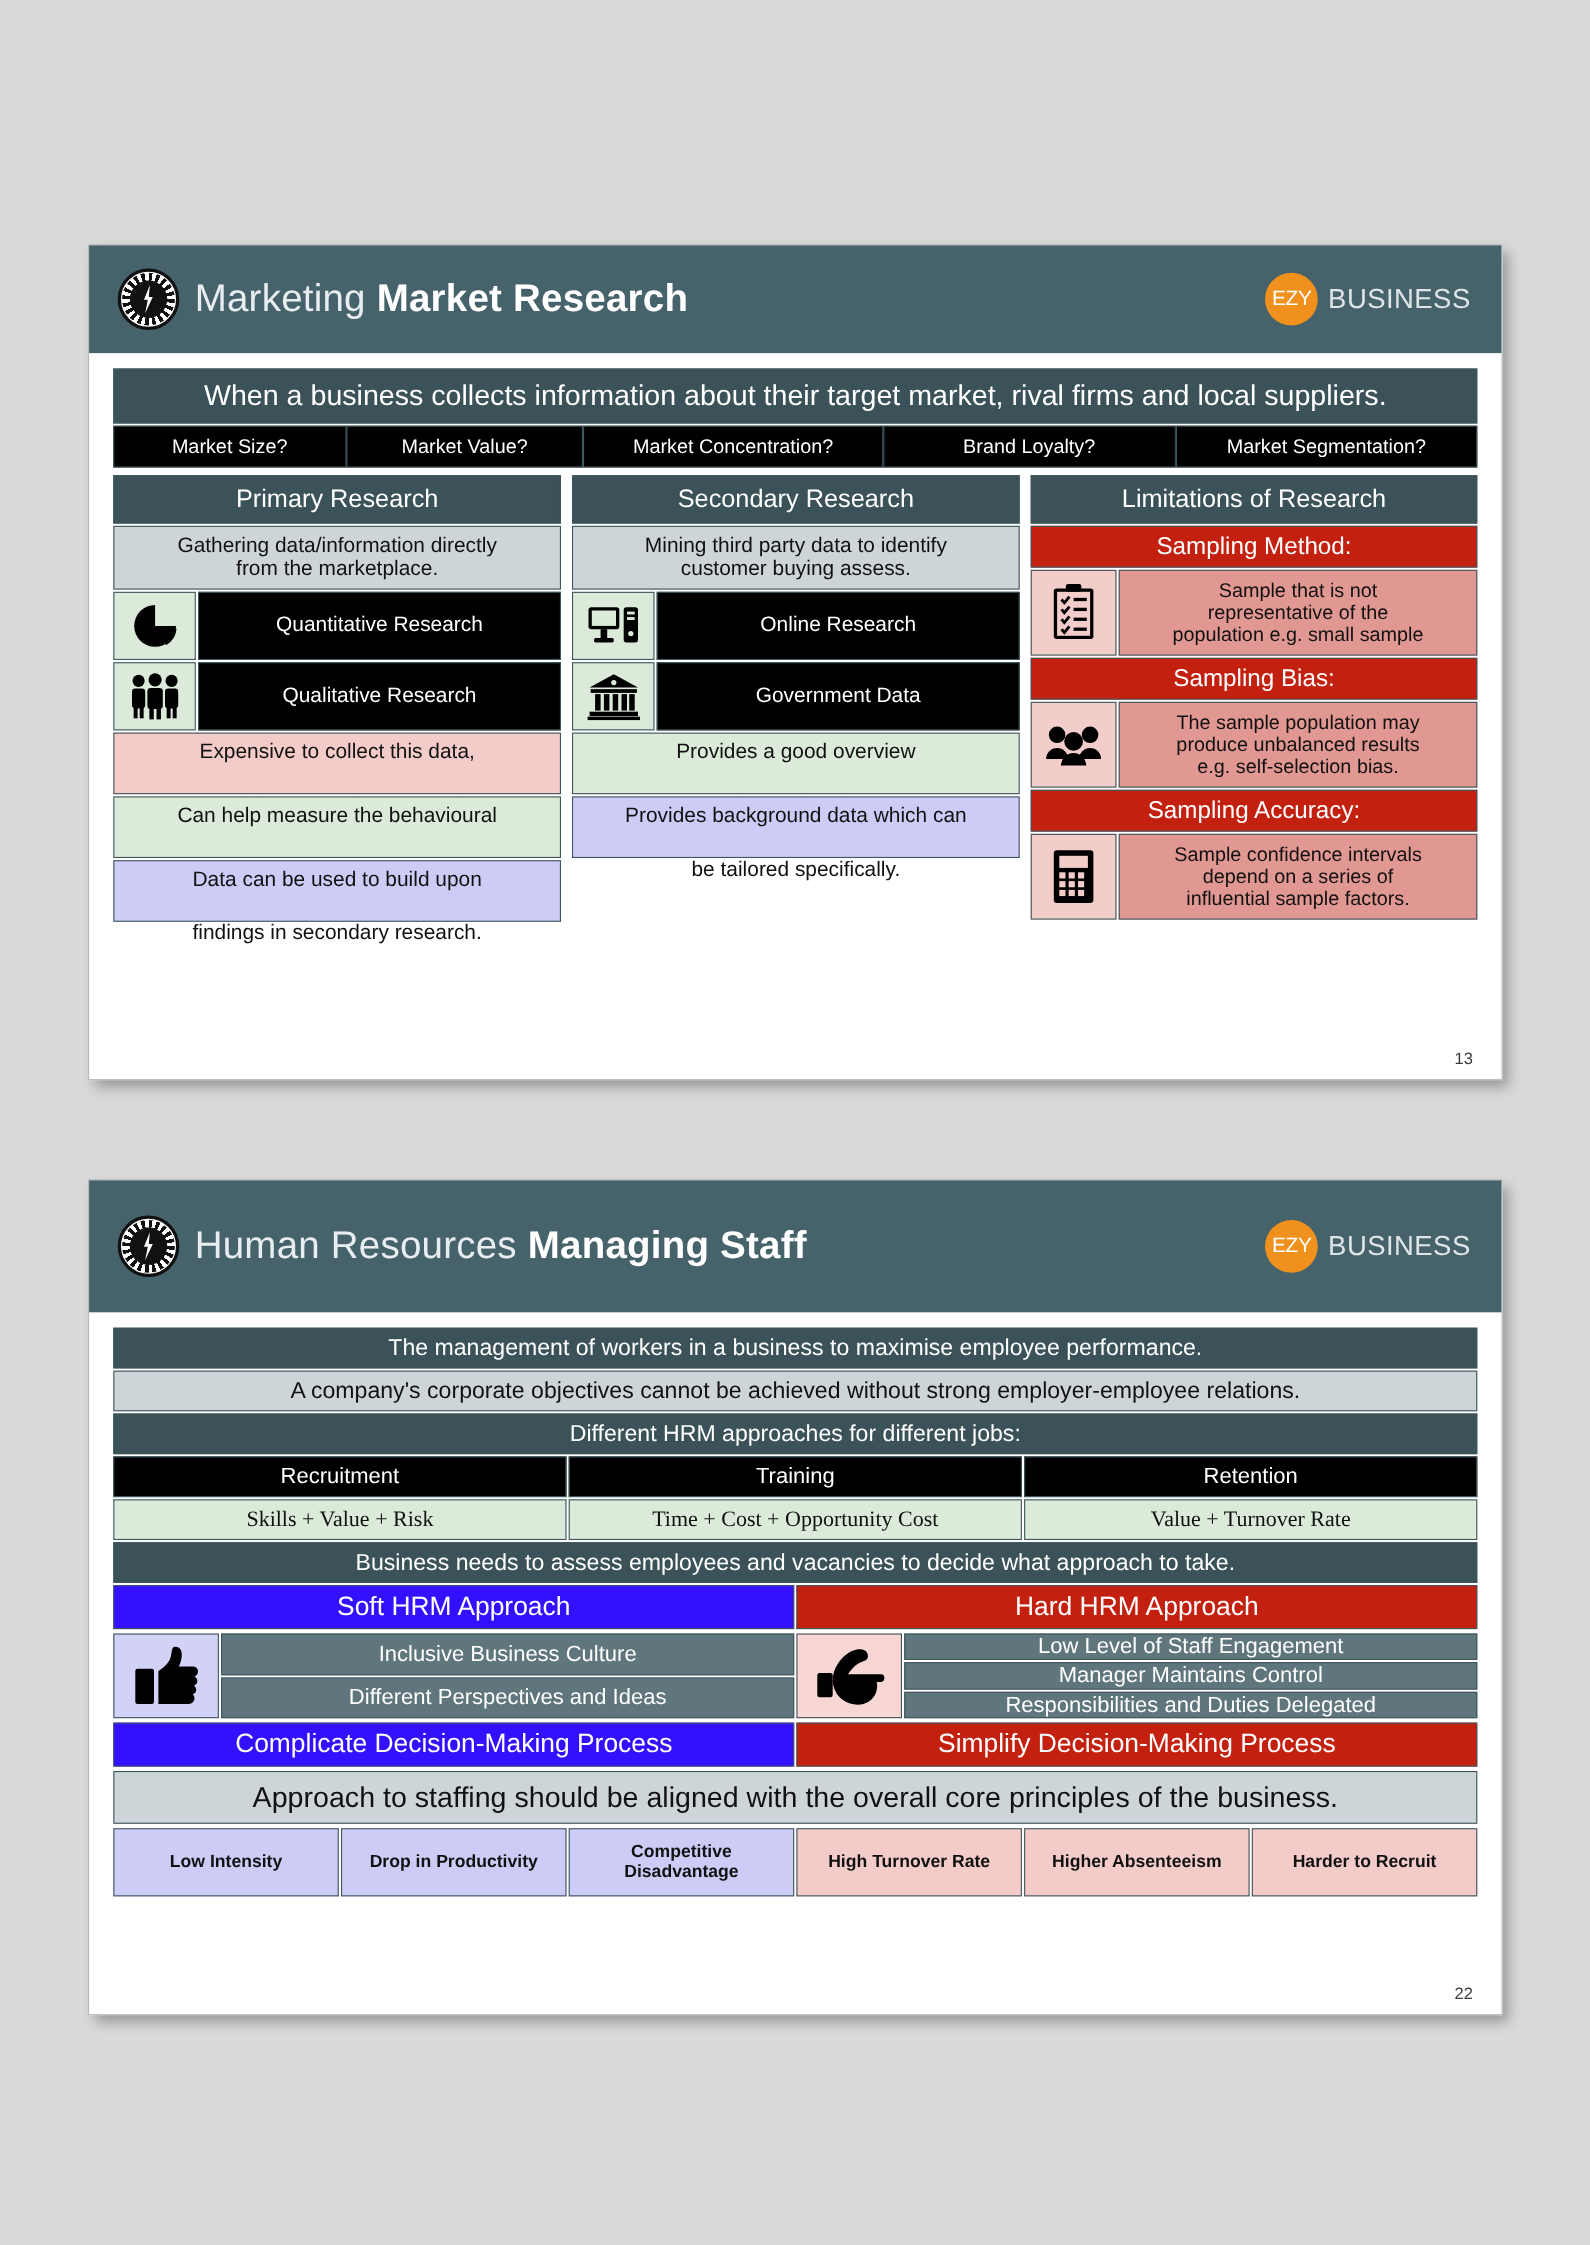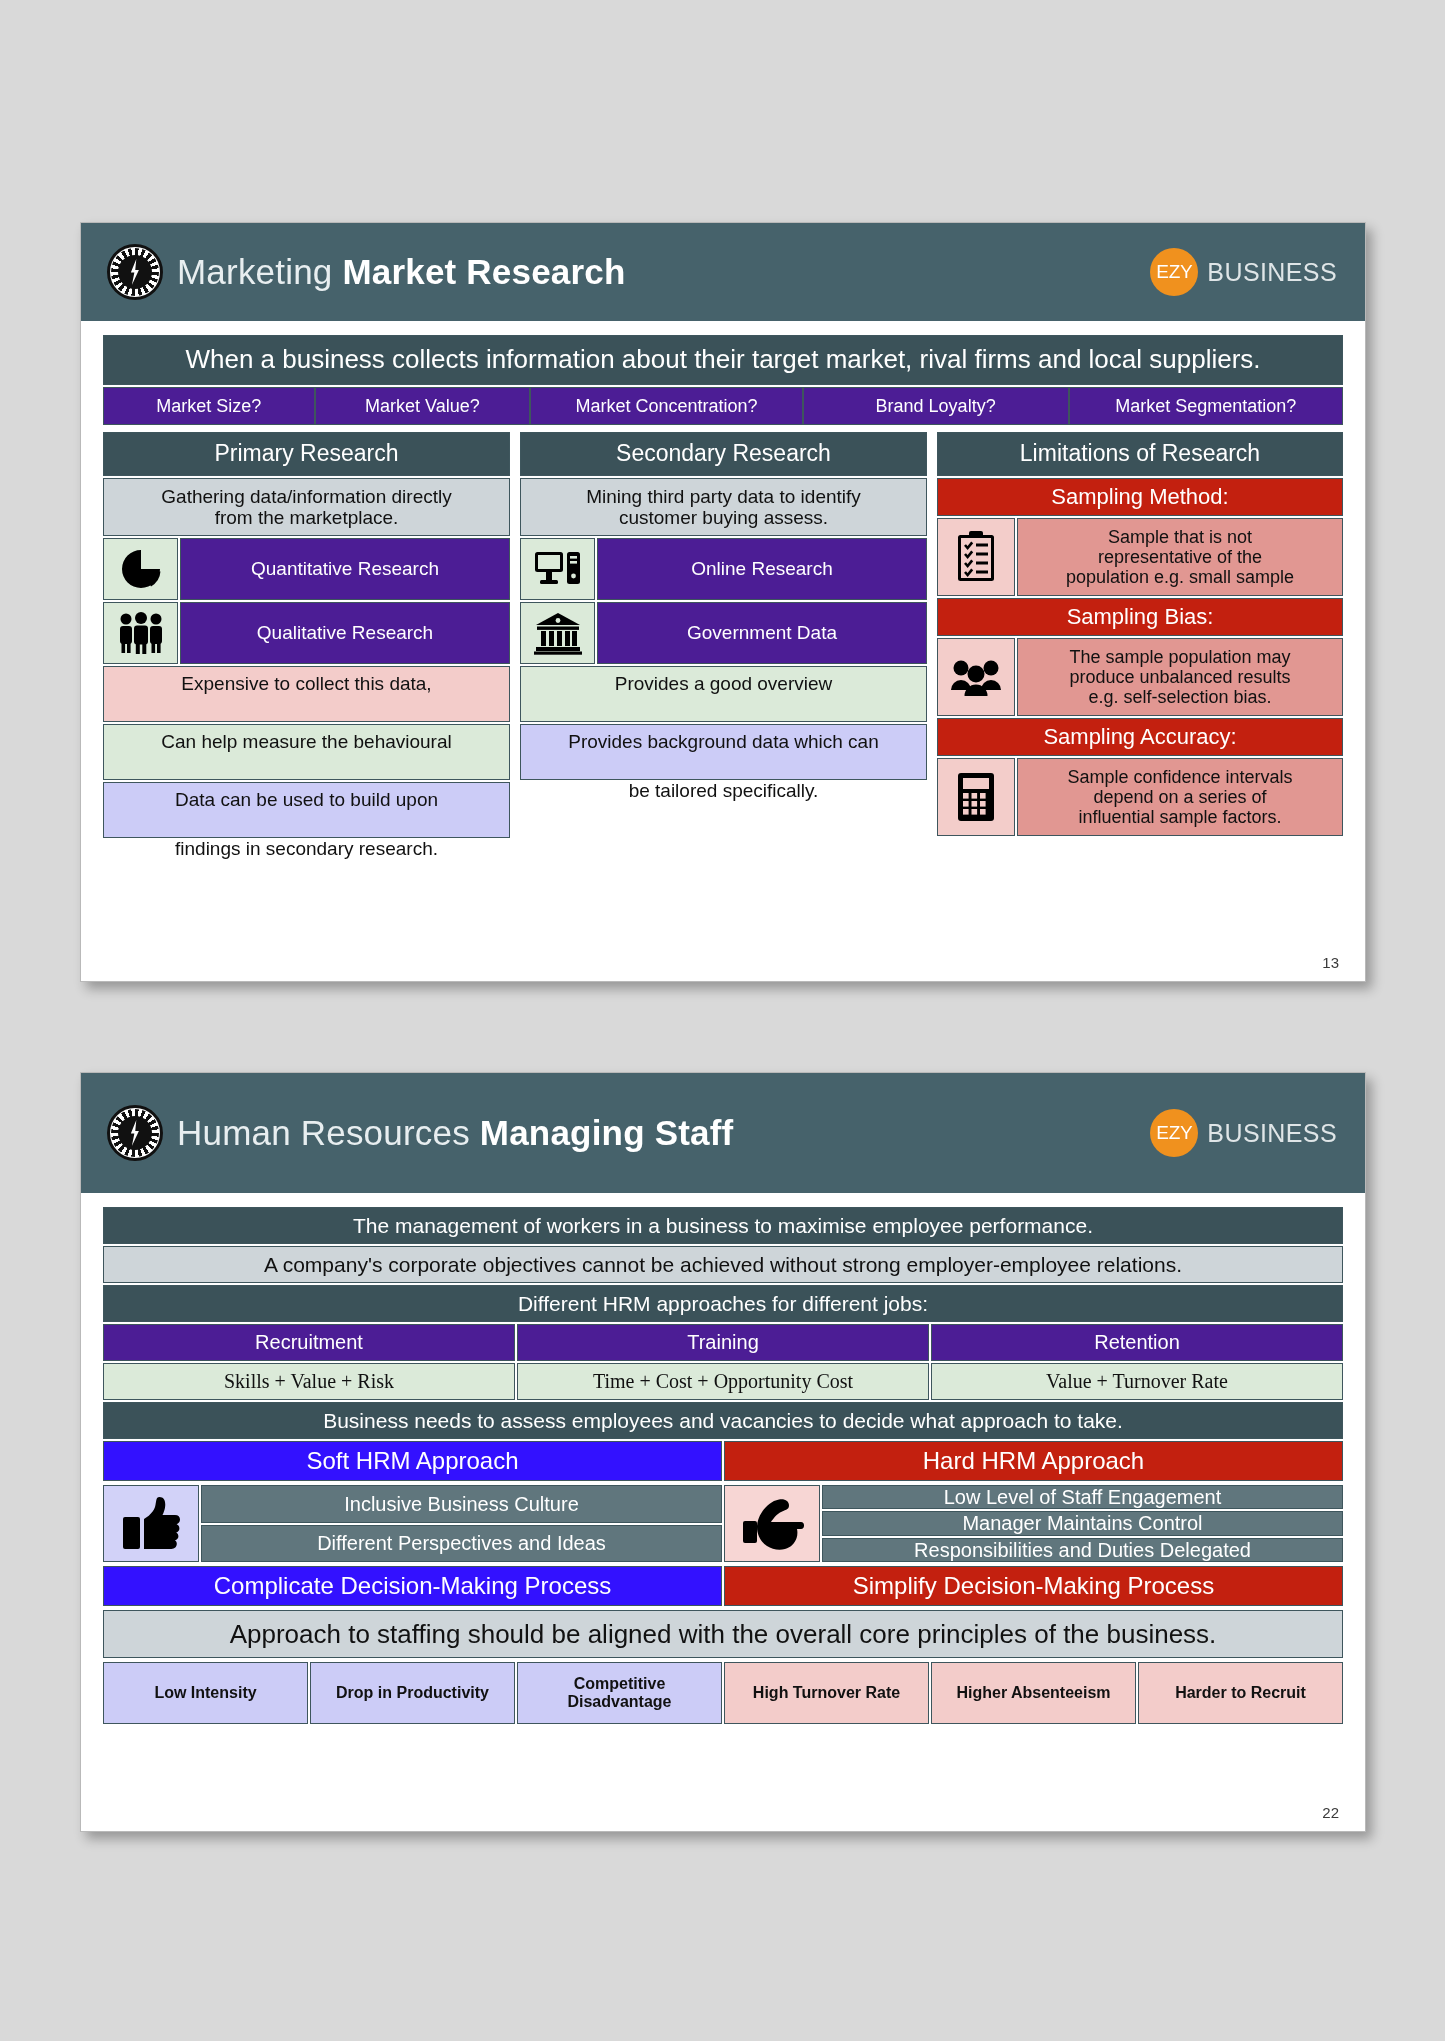--- a/index.html
+++ b/index.html
@@ -113,21 +113,21 @@
   
   .bar {
     border: 1px solid #3e565d;
     display: flex;
     align-items: center;
     justify-content: center;
     text-align: center;
     line-height: 1.12;
   }
   .dark   { background: #3b5259; color: #ffffff; }
-  .green  { background: #4c1d95; color: #ffffff; }
+  .green  { background: #000000; color: #ffffff; }
   .red    { background: #c3200f; color: #ffffff; }
   .blue   { background: #3311ff; color: #ffffff; }
   .lgrey  { background: #ced5d9; color: #111111; }
   .lgreen { background: #dbead9; color: #111111; }
   .lred   { background: #f3ccca; color: #111111; }
   .lblue  { background: #ccccf7; color: #111111; }
   .midred { background: #e19792; color: #111111; }
   .slate  { background: #60767d; color: #ffffff; }
   .lpink  { background: #f7d6d4; }
   .lper   { background: #d2d2f8; }

